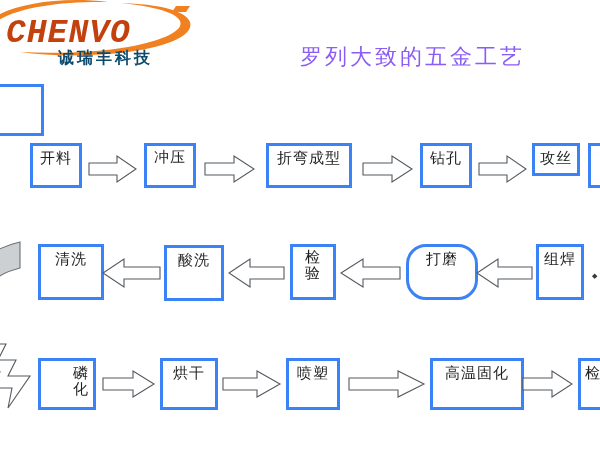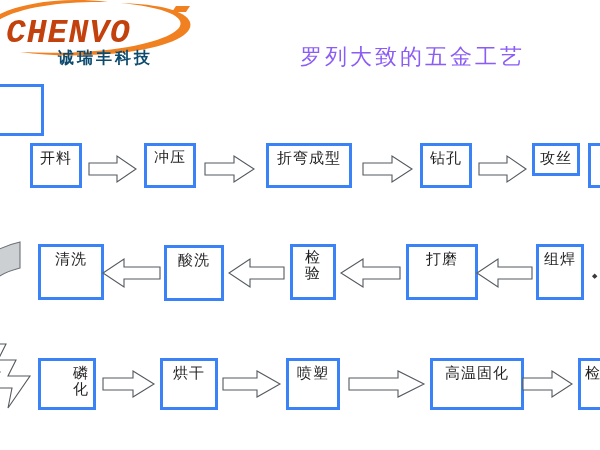--- a/index.html
+++ b/index.html
@@ -172,21 +172,21 @@
 
 <div class="box" style="left:290px; top:244px; width:46px; height:56px; padding-top:3px;">检
 验</div>
 
 <div class="arrow" style="left:340px; top:258px;">
   <svg width="62" height="30" viewBox="0 0 62 30">
     <path class="hatch-fill" d="M 60 9 L 23 9 L 23 1 L 1 15 L 23 29 L 23 21 L 60 21 Z"></path>
   </svg>
 </div>
 
-<div class="box" style="left:406px; top:244px; width:72px; height:56px;">打磨</div>
+<div class="box" style="left:406px; top:244px; width:72px; height:56px;border-radius:20px;">打磨</div>
 
 <div class="arrow" style="left:476px; top:258px;">
   <svg width="58" height="30" viewBox="0 0 58 30">
     <path class="hatch-fill" d="M 56 9 L 22 9 L 22 1 L 1 15 L 22 29 L 22 21 L 56 21 Z"></path>
   </svg>
 </div>
 
 <div class="box" style="left:536px; top:244px; width:48px; height:56px;font-family:Liberation Serif, serif;">组焊</div>
 
 <div class="tiny-mark" style="left:592px; top:272px;">◆</div>

